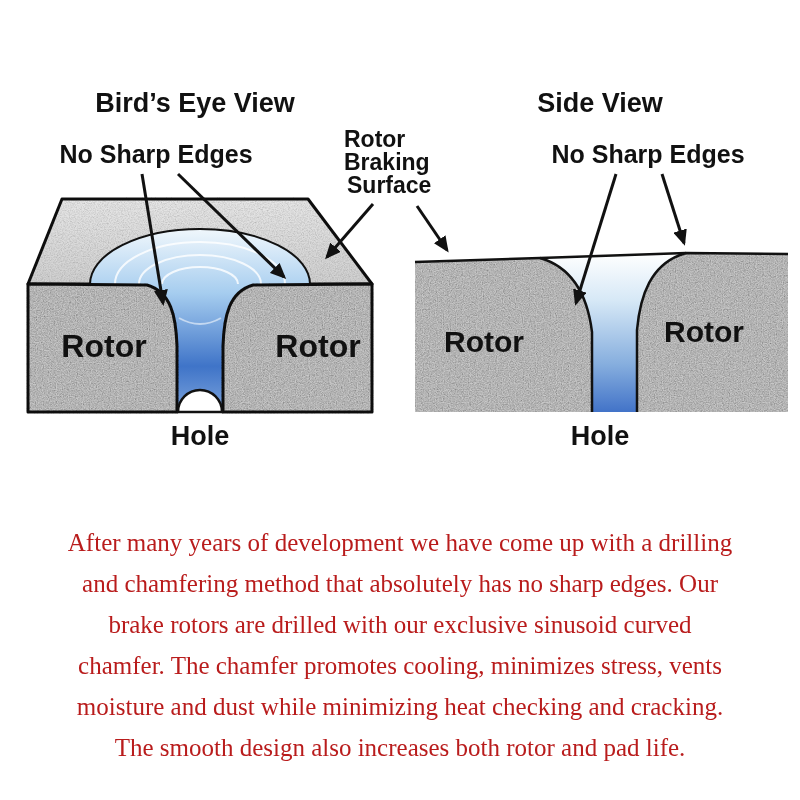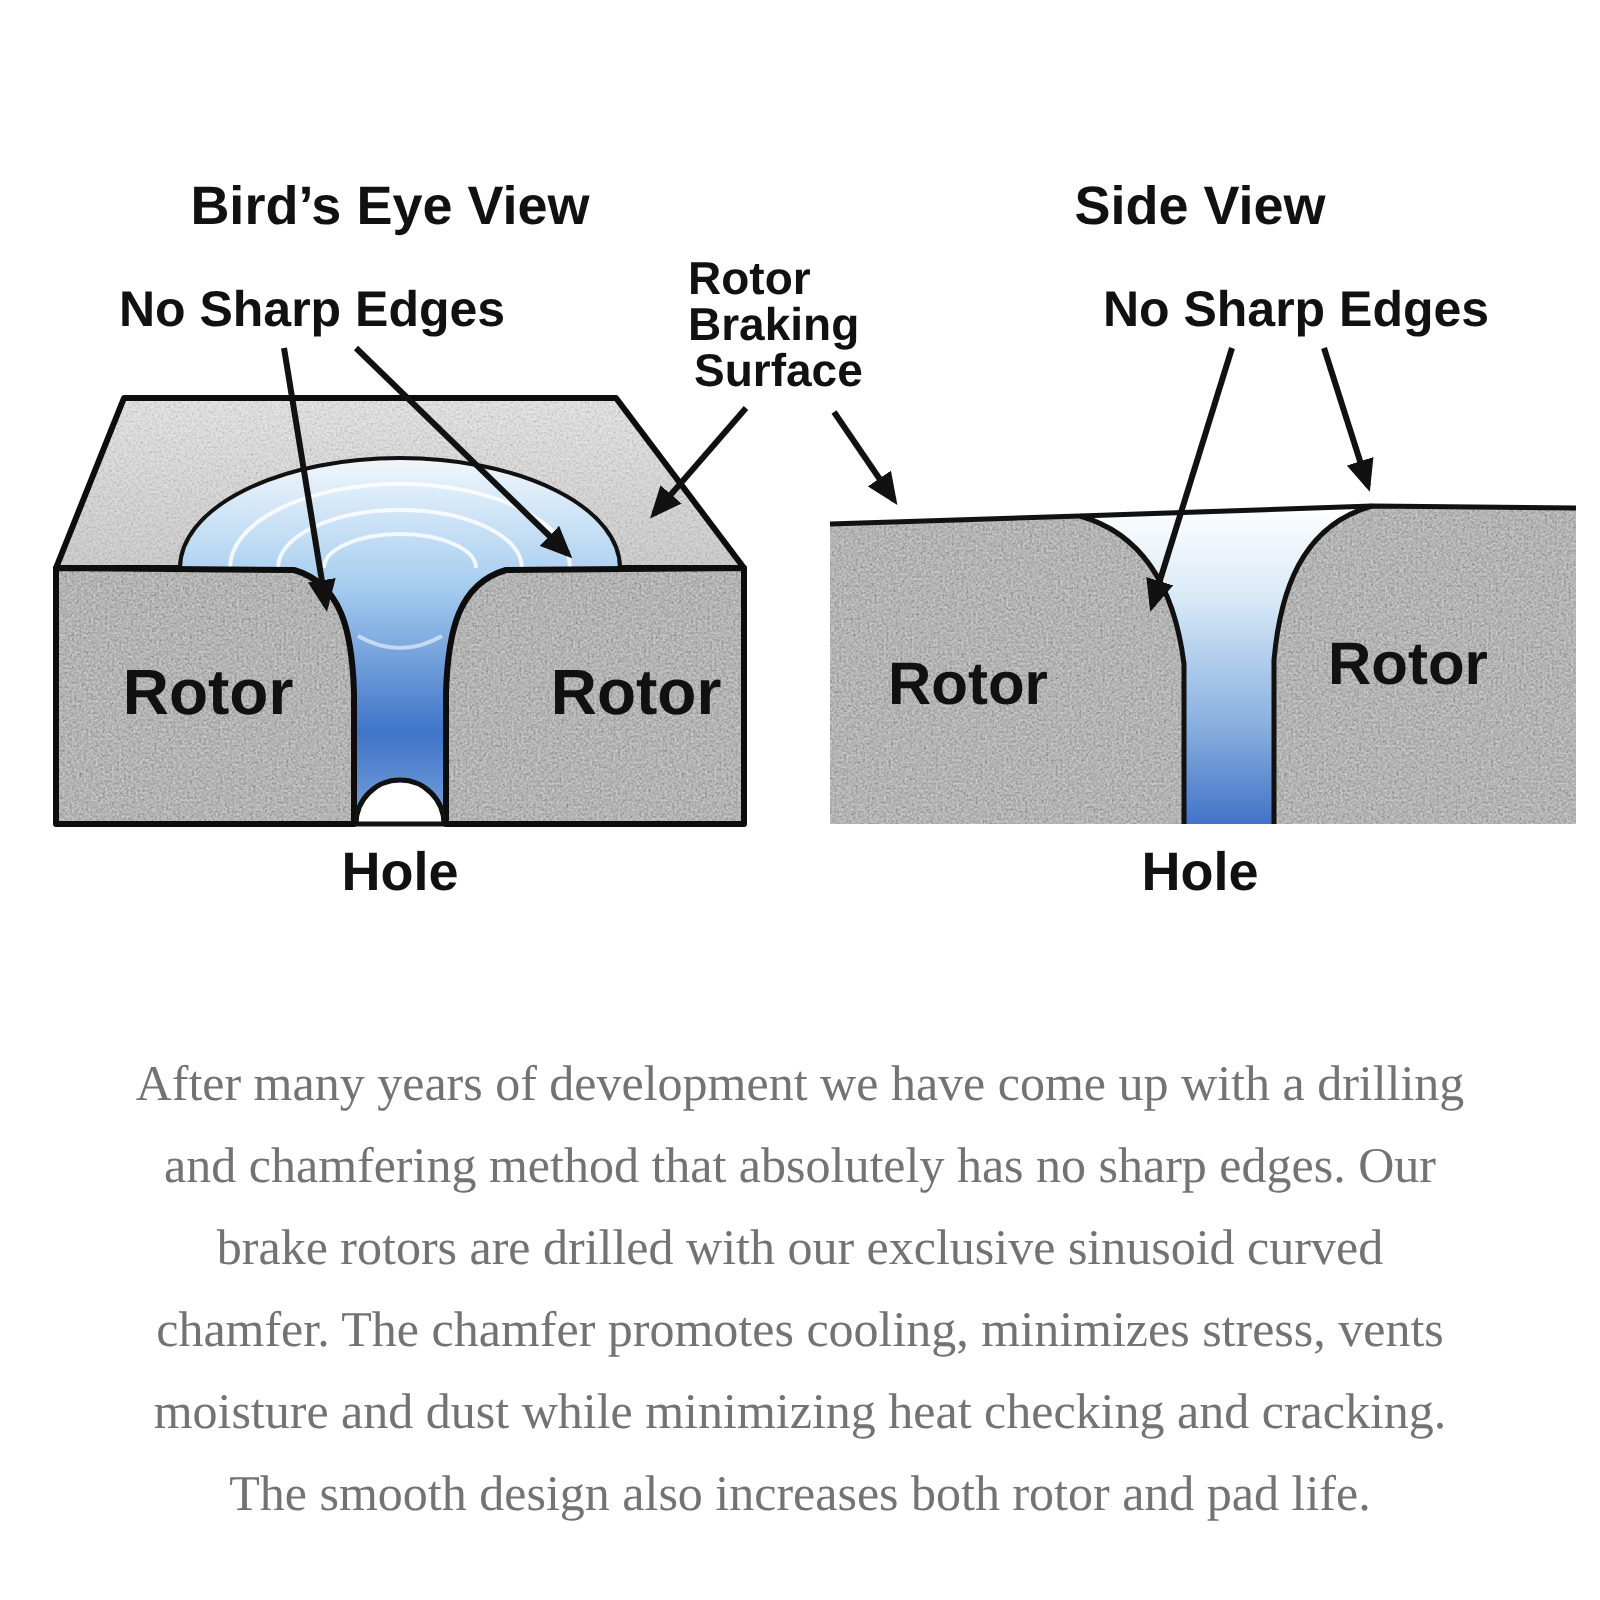--- a/index.html
+++ b/index.html
@@ -10,21 +10,21 @@
   .f-title { font-size:27px; }
   .f-nse   { font-size:25px; }
   .f-cb    { font-size:23px; }
   .f-rotor { font-size:32px; }
   .f-rotor2{ font-size:30px; }
   .f-hole  { font-size:27px; }
 
   .body-text {
     position:absolute; left:13px; top:522px; width:774px; margin:0;
     font-family:"Liberation Serif","DejaVu Serif",serif; font-weight:400;
-    font-size:25px; line-height:41px; text-align:center; color:#737373;
+    font-size:25px; line-height:41px; text-align:center; color:#b91c1c;
     white-space:pre-line;
   }
 </style>
 </head>
 <body>
 
 <div class="canvas">
 
   <svg width="800" height="470" viewBox="0 0 800 470">
     <defs>

